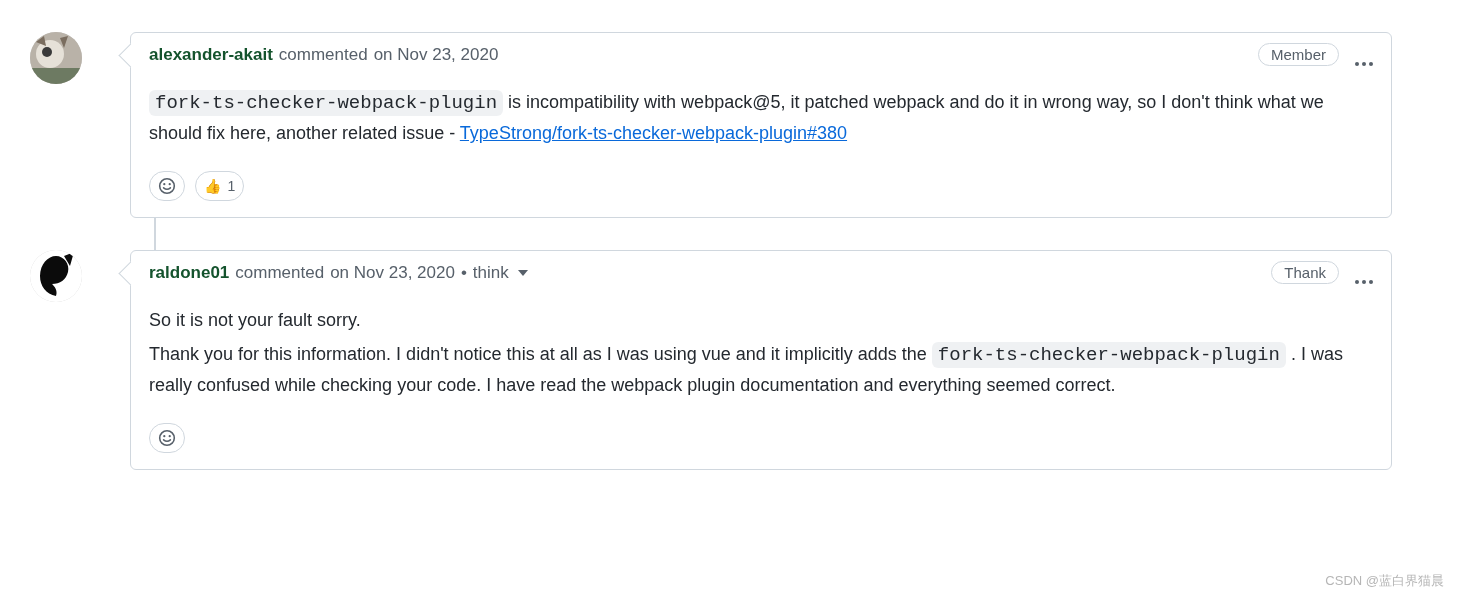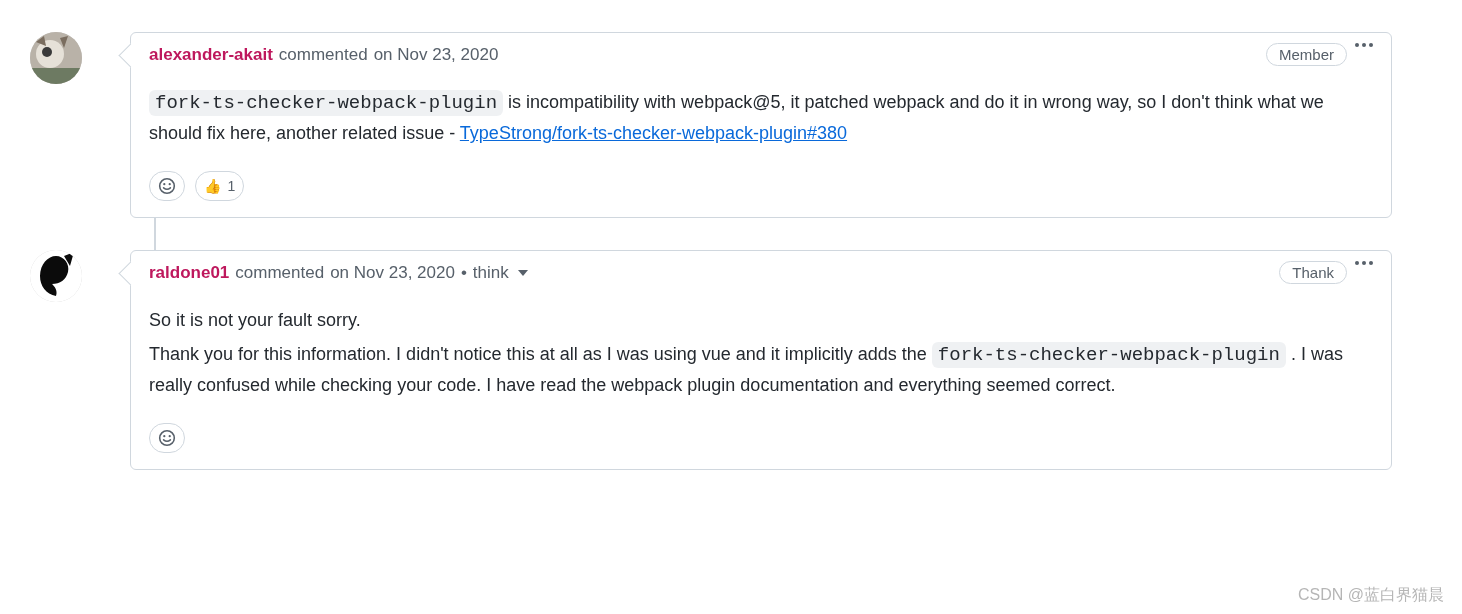--- a/index.html
+++ b/index.html
@@ -63,24 +63,24 @@
   }
   .comment-header {
     display: flex;
     align-items: center;
     padding: 10px 18px;
     color: #57606a;
     font-size: 17px;
   }
   .comment-header .author {
     font-weight: 600;
-    color: #be185d;
+    color: #14532d;
   }
   .comment-header .meta-text { margin-left: 6px; }
-  .comment-header .right { margin-left: auto; display: flex; align-items: flex-start; gap: 8px; }
+  .comment-header .right { margin-left: auto; display: flex; align-items: flex-end; gap: 16px; }
   .badge {
     border: 1px solid #d0d7de;
     border-radius: 2em;
     padding: 2px 12px;
     font-size: 15px;
     color: #57606a;
     font-weight: 500;
   }
   .kebab {
     color: #57606a;
@@ -133,23 +133,23 @@
     border-radius: 100px;
     background: #fff;
     font-size: 14px;
     color: #57606a;
     gap: 6px;
   }
   .smiley svg { width:18px; height:18px; display:block; }
   .watermark {
     position: fixed;
     right: 18px;
-    bottom: 8px;
+    bottom: 24px;
     color: rgba(120,120,120,0.55);
-    font-size: 16px;
+    font-size: 13px;
     z-index: 5;
   }
 </style>
 </head>
 <body>
 
 <div class="timeline">
   <div class="timeline-line"></div>
 
   <div class="comment-wrapper">

